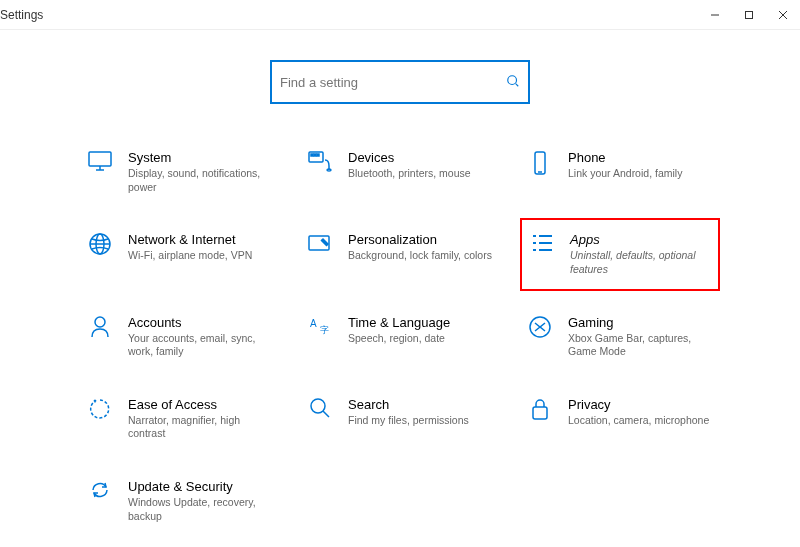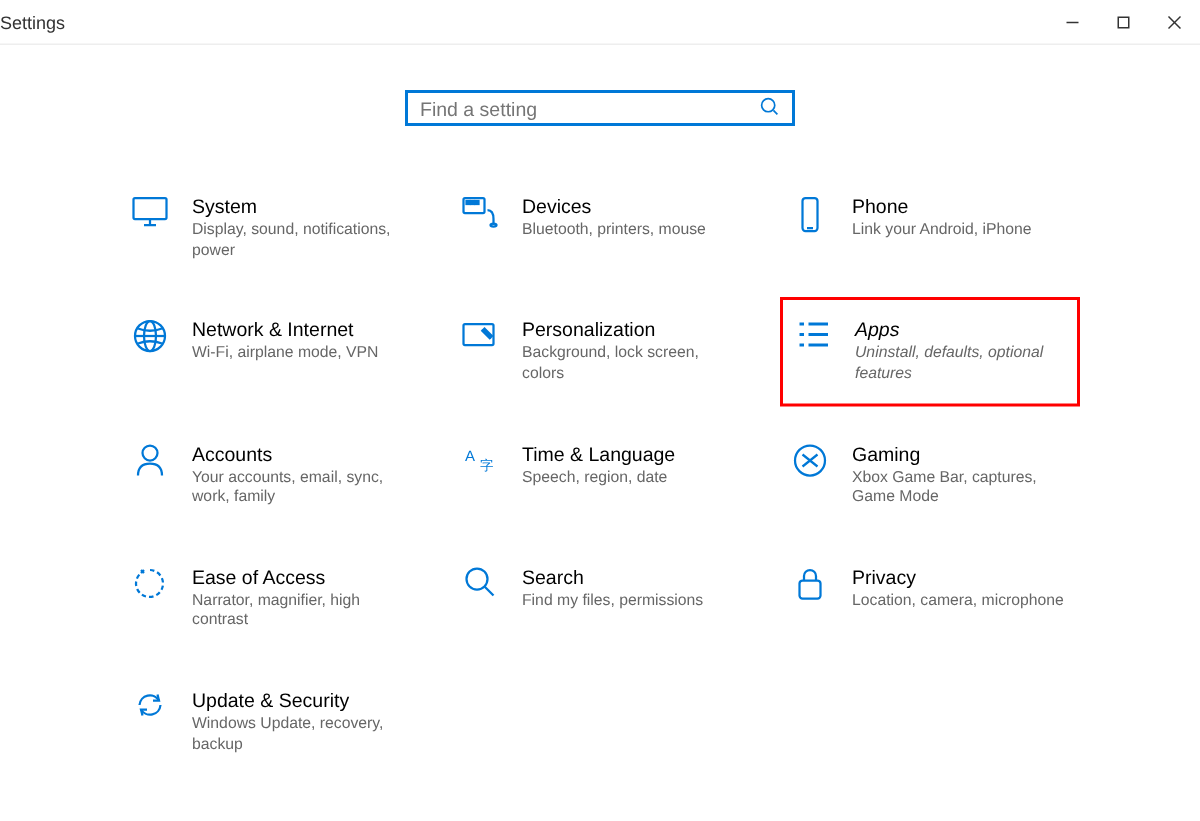--- a/index.html
+++ b/index.html
@@ -3,21 +3,21 @@
 <meta charset="utf-8">
 <style>
 * { box-sizing: border-box; margin: 0; padding: 0; }
 body { font-family: "Segoe UI", Arial, sans-serif; font-size: 12px; color: #333; background: #fff; width: 800px; height: 547px; overflow: hidden; }
 .titlebar { height: 30px; display: flex; align-items: center; padding-left: 0; border-bottom: 1px solid #eee; }
 .titlebar .title { font-size: 12px; color: #333; }
 .winctrls { margin-left: auto; display: flex; }
 .winbtn { width: 34px; height: 30px; display: flex; align-items: center; justify-content: center; font-size: 12px; color: #333; cursor: pointer; }
 .content { padding: 30px 60px 0 60px; }
 .search-wrap { display: flex; justify-content: center; margin-bottom: 40px; }
-.search { width: 260px; height: 24px; border: 2px solid #0078d7; display: flex; align-items: center; padding: 0 8px; }
+.search { width: 260px; height: 44px; border: 2px solid #0078d7; display: flex; align-items: center; padding: 0 8px; }
 .search input { flex: 1; border: none; outline: none; font-size: 13px; color: #666; background: transparent; }
 .grid { display: grid; grid-template-columns: repeat(3, 1fr); column-gap: 20px; row-gap: 26px; padding: 0 20px; }
 .tile { display: flex; gap: 14px; cursor: pointer; padding: 6px; }
 .tile.highlight { border: 2px solid #ff0000; padding: 12px 6px; margin: -8px 0; font-style: italic; }
 .tile-icon { width: 28px; height: 28px; flex-shrink: 0; color: #0078d7; display: flex; align-items: flex-start; justify-content: center; }
 .tile-icon svg { stroke: #0078d7; fill: none; stroke-width: 1.5; }
 .tile-text { flex: 1; }
 .tile-title { font-size: 13px; color: #000; margin-bottom: 2px; }
 .tile-desc { font-size: 10.5px; color: #666; line-height: 1.3; }
 .search-icon { color: #0078d7; }
@@ -92,21 +92,21 @@
       </div>
       <div class="tile">
         <div class="tile-icon">
           <svg width="18" height="26" viewBox="0 0 18 26">
             <rect x="4" y="2" width="10" height="22" rx="2"></rect>
             <line x1="7" y1="22" x2="11" y2="22"></line>
           </svg>
         </div>
         <div class="tile-text">
           <div class="tile-title">Phone</div>
-          <div class="tile-desc">Link your Android, iPhone</div>
+          <div class="tile-desc">Link your Android, family</div>
         </div>
       </div>
       <div class="tile">
         <div class="tile-icon">
           <svg width="24" height="24" viewBox="0 0 24 24">
             <circle cx="12" cy="12" r="10"></circle>
             <ellipse cx="12" cy="12" rx="4" ry="10"></ellipse>
             <line x1="2" y1="12" x2="22" y2="12"></line>
             <path d="M4 7 Q12 10 20 7"></path>
             <path d="M4 17 Q12 14 20 17"></path>
@@ -120,21 +120,21 @@
       <div class="tile">
         <div class="tile-icon">
           <svg width="26" height="22" viewBox="0 0 26 22">
             <rect x="2" y="4" width="20" height="14" rx="1"></rect>
             <path d="M16 6 l6 6 l-2 2 l-6 -6 z" fill="#0078d7" stroke="none"></path>
             <line x1="14" y1="8" x2="20" y2="14"></line>
           </svg>
         </div>
         <div class="tile-text">
           <div class="tile-title">Personalization</div>
-          <div class="tile-desc">Background, lock screen, colors</div>
+          <div class="tile-desc">Background, lock family, colors</div>
         </div>
       </div>
       <div class="tile highlight">
         <div class="tile-icon">
           <svg width="24" height="22" viewBox="0 0 24 22">
             <line x1="3" y1="4" x2="6" y2="4" stroke-width="2"></line>
             <line x1="9" y1="4" x2="22" y2="4" stroke-width="2"></line>
             <line x1="3" y1="11" x2="6" y2="11" stroke-width="2"></line>
             <line x1="9" y1="11" x2="22" y2="11" stroke-width="2"></line>
             <line x1="3" y1="18" x2="6" y2="18" stroke-width="2"></line>

